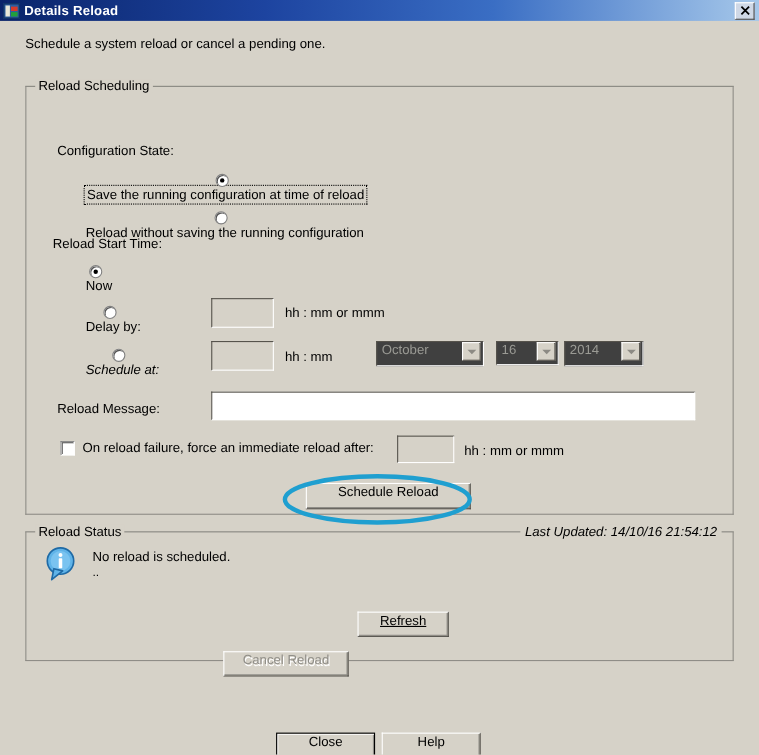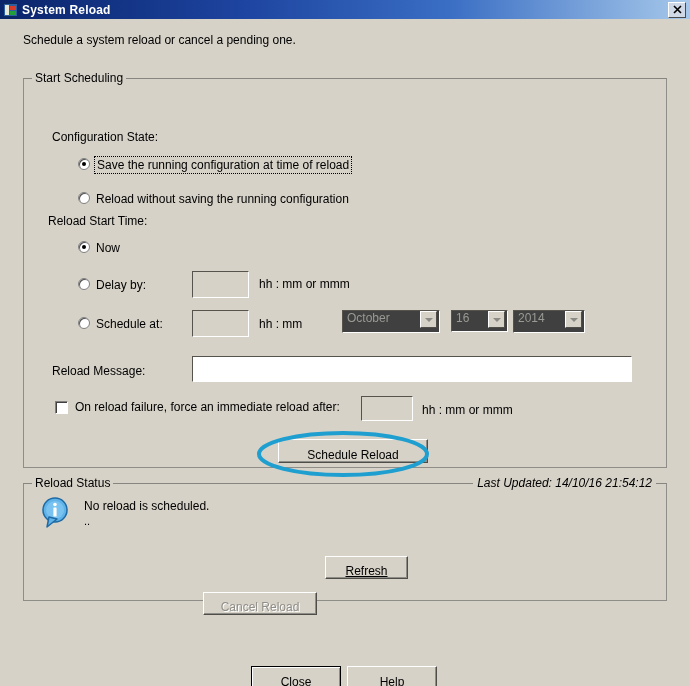--- a/index.html
+++ b/index.html
@@ -128,21 +128,23 @@
   .lbl {
     position: absolute;
     font-size: 12px;
     white-space: nowrap;
   }
 
   
   .radio-row {
     position: absolute;
     display: flex;
-    white-space: nowrap;
+    align-items: center;
+    white-space: nowrap;
+    flex-direction: column;
   }
   .radio {
     width: 12px;
     height: 12px;
     border-radius: 50%;
     background: #ffffff;
     box-sizing: border-box;
     border: 1px solid #808080;
     box-shadow: inset 1px 1px 0 #555, inset -1px -1px 0 #ffffff;
     position: relative;
@@ -256,21 +258,21 @@
     background: #d6d2c8;
     border-top: 1px solid #ffffff;
     border-left: 1px solid #ffffff;
     border-right: 1px solid #4f4d47;
     border-bottom: 1px solid #4f4d47;
     box-shadow: inset -1px -1px 0 #8f8d87;
     font-family: "Liberation Sans", sans-serif;
     font-size: 12px;
     color: #000;
     display: flex;
-    align-items: flex-end;
+    align-items: flex-start;
     justify-content: center;
     cursor: default;
     padding: 0;
   }
   .btn.disabled { color: #908e88; text-shadow: 1px 1px 0 #ffffff; }
   .btn.default {
     border: 1px solid #000000;
     box-shadow: inset 1px 1px 0 #ffffff, inset -1px -1px 0 #8f8d87;
   }
 
@@ -289,35 +291,35 @@
 </style>
 </head>
 <body>
 
 <div class="titlebar">
   <span class="title-icon">
     <i class="s1"></i>
       <i class="s2"></i>
       <i class="s3"></i>
   </span>
-  <span class="title-text">System Reload</span>
+  <span class="title-text">Details Reload</span>
   <span class="titlebar-spacer"></span>
   <span class="close-box">
     <svg width="9" height="9" viewBox="0 0 9 9">
       <path d="M1 1 L8 8 M8 1 L1 8" stroke="#000" stroke-width="1.6" fill="none"></path>
     </svg>
   </span>
 </div>
 
 <div class="dialog-body">
 
   <div class="intro">Schedule a system reload or cancel a pending one.</div>
 
   <div class="group group-scheduling">
-    <span class="legend">Start Scheduling</span>
+    <span class="legend">Reload Scheduling</span>
 
     <span class="lbl" style="left:28px; top:51px;">Configuration State:</span>
 
     <div class="radio-row" style="left:54px; top:79px;">
       <span class="radio checked"></span>
       <span class="radio-label focus-ring">Save the running configuration at time of reload</span>
     </div>
 
     <div class="radio-row" style="left:54px; top:113px;">
       <span class="radio"></span>
@@ -331,21 +333,21 @@
       <span class="radio-label">Now</span>
     </div>
 
     <div class="radio-row" style="left:54px; top:199px;">
       <span class="radio"></span>
       <span class="radio-label">Delay by:</span>
     </div>
     <input class="tbox disabled" type="text" disabled="" style="left: 168px; top: 192px; width: 57px; height: 27px;" value="">
     <span class="lbl" style="left:235px; top:198px;">hh : mm or mmm</span>
 
-    <div class="radio-row" style="left:54px; top:238px;">
+    <div class="radio-row" style="left:54px; top:238px;font-style:italic;">
       <span class="radio"></span>
       <span class="radio-label">Schedule at:</span>
     </div>
     <input class="tbox disabled" type="text" disabled="" style="left: 168px; top: 231px; width: 57px; height: 27px;" value="">
     <span class="lbl" style="left:235px; top:238px;">hh : mm</span>
 
     <div class="combo" style="left:318px; top:231px; width:98px; height:23px;">
       <span class="combo-value">October</span>
       <span class="combo-btn">
           <span class="arrow-down"></span>

